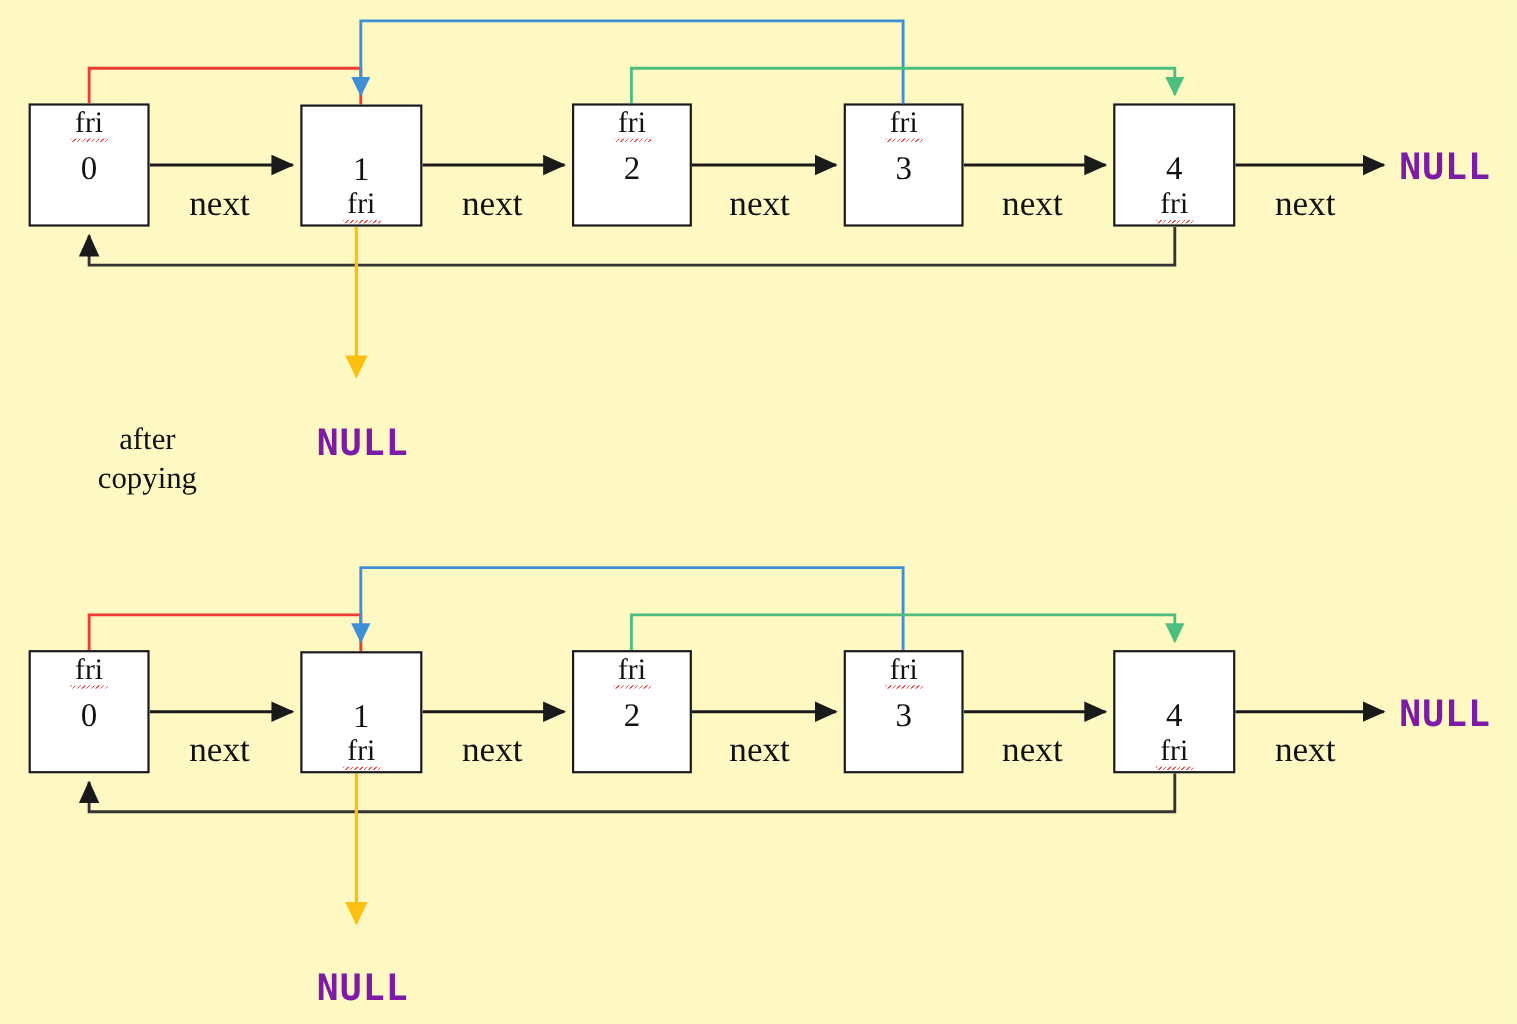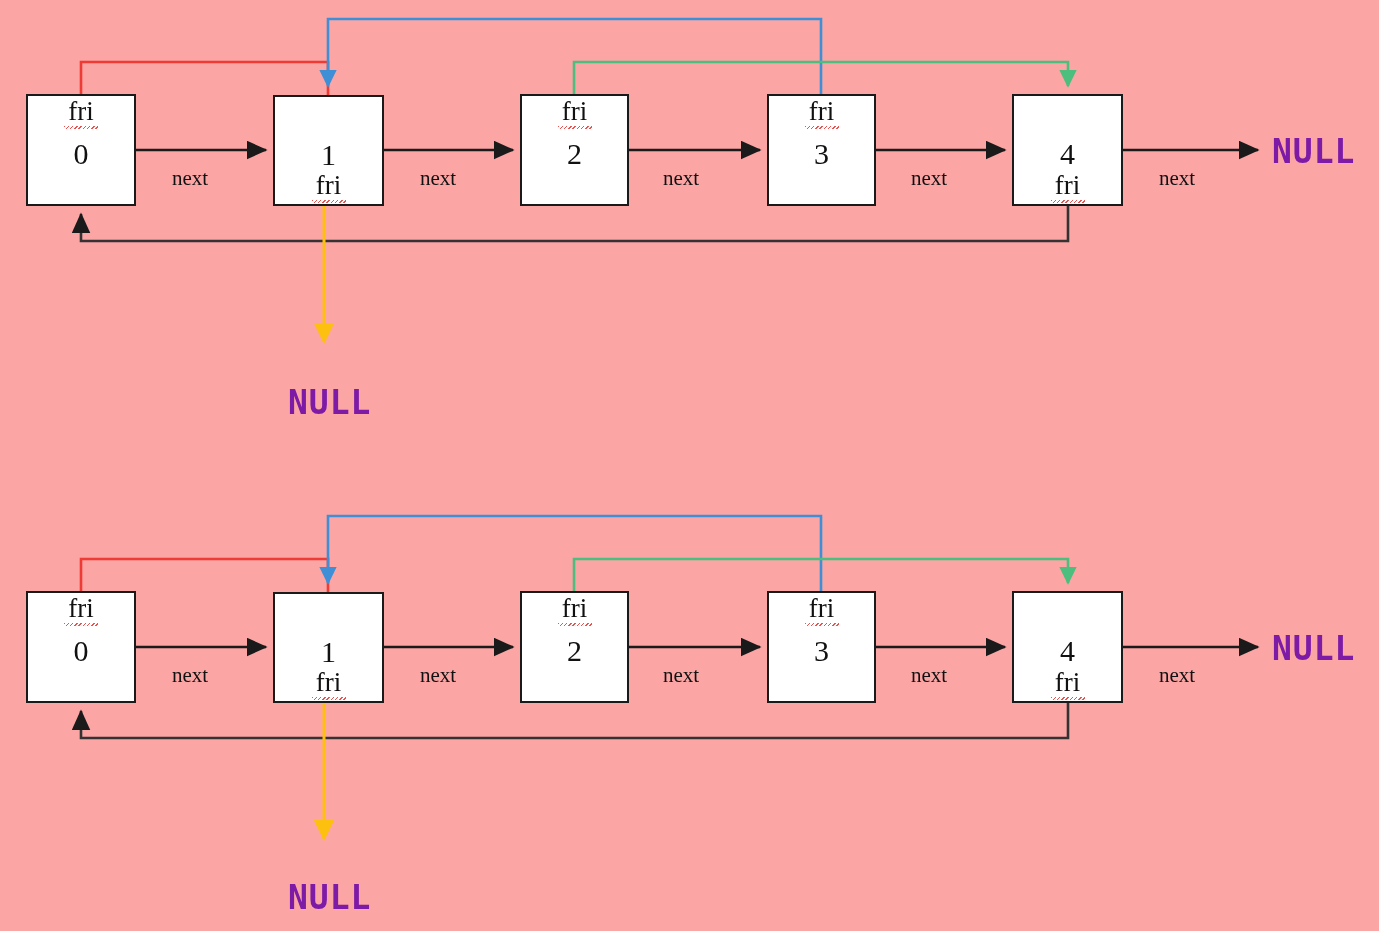--- a/index.html
+++ b/index.html
@@ -4,21 +4,21 @@
 <style>
   html, body {
     margin: 0;
     padding: 0;
     background: #ffffff;
   }
   #canvas {
     position: relative;
     width: 1379px;
     height: 931px;
-    background: #fca5a5;
+    background: #fef9c3;
     font-family: "Liberation Serif", "DejaVu Serif", serif;
     overflow: hidden;
   }
   svg.layer {
     position: absolute;
     left: 0;
     top: 0;
     width: 1379px;
     height: 931px;
     pointer-events: none;
@@ -61,21 +61,21 @@
     top: 43px;
     font-size: 30px;
   }
   .node-label-bottom {
     bottom: 1px;
     font-size: 27px;
   }
   .edge-label {
     position: absolute;
     font-family: "Liberation Serif", "DejaVu Serif", serif;
-    font-size: 21px;
+    font-size: 32px;
     color: #111111;
     white-space: nowrap;
     line-height: 1;
   }
   .null-label {
     position: absolute;
     font-family: "DejaVu Sans Mono", "Liberation Mono", monospace;
     font-size: 33px;
     font-weight: 700;
     letter-spacing: 1px;
@@ -193,20 +193,22 @@
 
   <div class="edge-label" style="left:172px; top:168px;">next</div>
   <div class="edge-label" style="left:420px; top:168px;">next</div>
   <div class="edge-label" style="left:663px; top:168px;">next</div>
   <div class="edge-label" style="left:911px; top:168px;">next</div>
   <div class="edge-label" style="left:1159px; top:168px;">next</div>
 
   <div class="null-label" style="left:1272px; top:135px;">NULL</div>
   <div class="null-label" style="left:288px; top:386px;">NULL</div>
 
+  <div class="caption" style="left:44px; top:382px; width:180px; text-align:center;">after
+copying</div>
 
   <div class="node-box" style="left:26px; top:591px; width:110px; height:112px;">
     <div class="node-label-top">
       <span>fri</span>
       <span class="squiggle"></span>
     </div>
     <div class="node-value">0</div>
   </div>
 
   <div class="node-box" style="left:273px; top:592px; width:111px; height:111px;">

